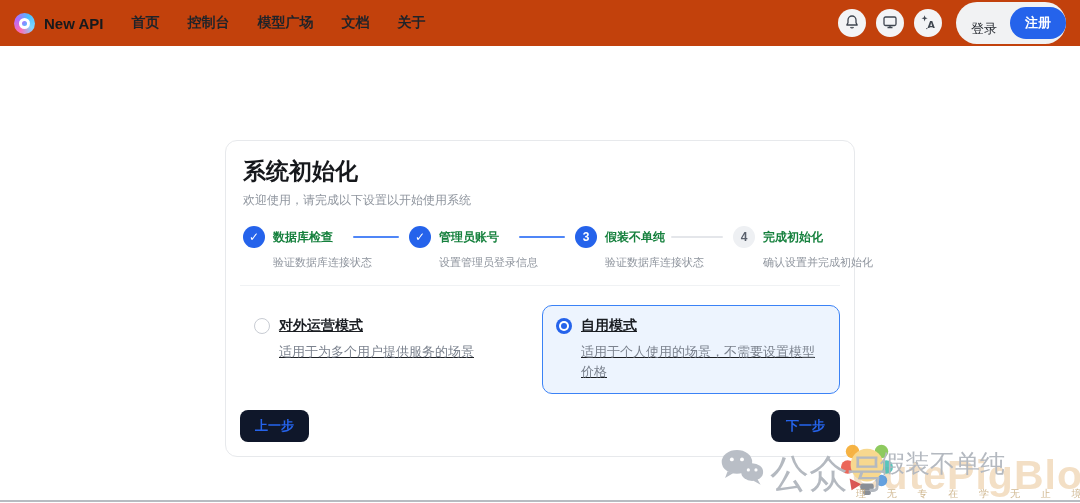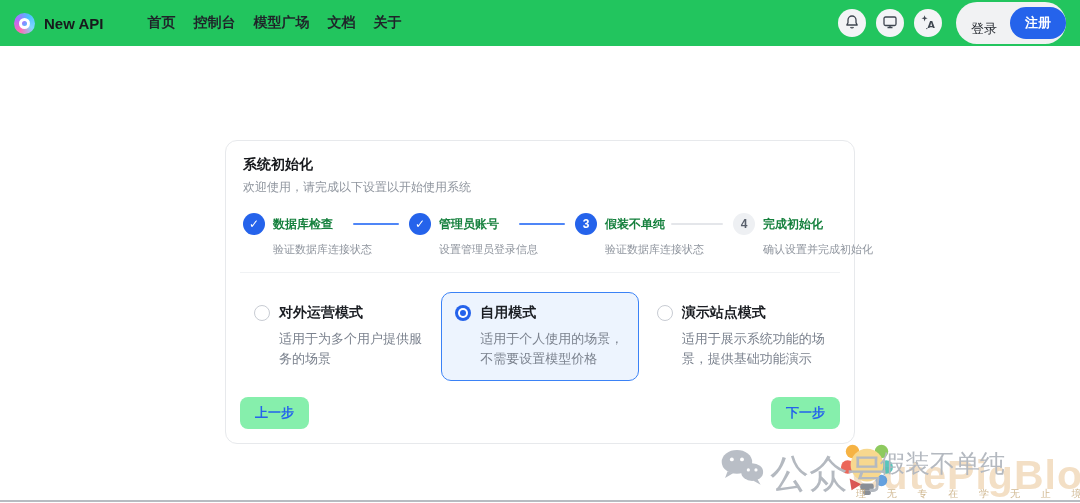--- a/index.html
+++ b/index.html
@@ -3,50 +3,50 @@
 <meta charset="utf-8">
 <style>
   * { margin:0; padding:0; box-sizing:border-box; }
   html,body { width:1080px; height:503px; }
   body {
     font-family:"Liberation Sans","DejaVu Sans",sans-serif;
     background:#fff; color:#1c1f23; position:relative; overflow:hidden;
   }
 
   
-  .header { height:46px; display:flex; align-items:center; padding:0 14px; background:#22c55e; }
+  .header { height:46px; display:flex; align-items:center; padding:0 14px; background:#c2410c; }
   .logo {
     width:21px; height:21px; border-radius:50%;
     background:conic-gradient(from 210deg,#ff6bb3,#b06bff,#4bc0ff,#7fd4ff,#ff6bb3);
     position:relative; flex:none;
   }
   .logo::after { content:""; position:absolute; inset:5px; background:#fff; border-radius:50%; }
   .logo::before { content:""; position:absolute; left:8px; top:8px; width:5px; height:5px; border-radius:50%;
     background:linear-gradient(135deg,#b06bff,#4bc0ff); z-index:1; }
   .brand { font-size:15px; font-weight:bold; margin-left:9px; color:#17191c; }
-  .nav { display:flex; gap:18px; margin-left:44px;font-family:Liberation Serif, serif; }
+  .nav { display:flex; gap:28px; margin-left:28px;font-family:Liberation Serif, serif; }
   .nav-item { font-size:14px; font-weight:600; color:#1f2329; cursor:pointer; }
   .header-right { margin-left:auto; display:flex; align-items:center; gap:10px; }
   .icon-btn {
     width:28px; height:28px; border-radius:50%; background:#f3f4f6;
     display:flex; align-items:center; justify-content:center; cursor:pointer; border:none;
   }
   .auth-group { display:flex; align-items:center; background:#f1f2f3; border-radius:999px; margin-left:4px; }
   .login-btn { font-size:13px; color:#1f2329; padding:18px 13px 6px 15px; cursor:pointer; background:none; border:none; font-family:inherit; }
   .register-btn {
     font-size:13px; color:#fff; background:#2563eb; border:none; border-radius:999px;
     padding:7px 15px; cursor:pointer; font-weight:600; font-family:inherit;
   }
 
   
   .card {
     width:630px; margin:94px auto 0; border:1px solid #e7e9ec; border-radius:12px;
     padding:15px 14px 14px 14px; background:#fff;
   }
-  .card-title { font-size:14px; font-weight:bold; color:#16181c; padding-left:3px; }
+  .card-title { font-size:23px; font-weight:bold; color:#16181c; padding-left:3px; }
   .card-subtitle { font-size:12px; color:#8f959e; margin-top:5px; padding-left:3px; }
 
   .steps { display:flex; margin-top:17px; padding-left:3px; }
   .step { position:relative; flex:none; }
   .step.w1 { width:166px; } .step.w2 { width:166px; } .step.w3 { width:158px; }
   .step-head { display:flex; align-items:center; gap:8px; }
   .step-circle {
     width:22px; height:22px; border-radius:50%; flex:none;
     display:flex; align-items:center; justify-content:center;
     font-size:12px; font-weight:bold;
@@ -55,35 +55,35 @@
   .step-circle.pending { background:#eef0f3; color:#585f6b; font-weight:600; }
   .step-label { font-size:12px; font-weight:bold; color:#15803d; white-space:nowrap; }
   .step-desc { font-size:11px; color:#8f959e; margin:7px 0 0 30px; white-space:nowrap; }
   .connector { position:absolute; top:10px; height:2px; border-radius:2px; right:10px; }
   .step.w1 .connector { left:110px; } .step.w2 .connector { left:110px; } .step.w3 .connector { left:96px; }
   .connector.blue { background:#4f86f7; }
   .connector.gray { background:#e4e6ea; }
 
   .divider { border-top:1px solid #f0f2f4; margin-top:15px; }
 
-  .options { display:flex; gap:4px; margin-top:19px; }
+  .options { display:flex; gap:4px; margin-top:19px;text-decoration:underline; }
   .option { flex:1; padding:11px 13px; border:1px solid transparent; border-radius:10px; cursor:pointer; }
   .option.selected { border-color:#3b82f6; background:#edf4fe; }
   .option-head { display:flex; align-items:center; gap:9px; }
   .radio { width:16px; height:16px; border-radius:50%; flex:none; position:relative; }
   .radio.off { border:1px solid #c8ccd3; background:#fff; }
   .radio.on { background:#2563eb; }
   .radio.on::after { content:""; position:absolute; inset:3px; background:#fff; border-radius:50%; }
   .radio.on::before { content:""; position:absolute; inset:5px; background:#2563eb; border-radius:50%; z-index:1; }
   .option-label { font-size:14px; font-weight:bold; color:#1b1e23; white-space:nowrap; }
   .option-desc { font-size:13px; color:#7b828e; line-height:1.55; margin:7px 0 0 25px; }
 
   .card-footer { display:flex; justify-content:space-between; margin-top:16px; }
   .wiz-btn {
-    background:#86efac; color:#2563eb; font-weight:bold; font-size:13px;
+    background:#0f172a; color:#2563eb; font-weight:bold; font-size:13px;
     border:none; border-radius:8px; padding:7px 15px; cursor:pointer; font-family:inherit;
   }
 
   
   .watermark { position:absolute; left:712px; top:436px; width:368px; height:66px; pointer-events:none; }
   .wm-blog {
     position:absolute; left:140px; top:16px; font-size:41px; font-weight:bold;
     color:rgba(233,196,150,0.55); letter-spacing:1px; white-space:nowrap; z-index:1;
   }
   .wm-wechat { position:absolute; left:8px; top:12px; z-index:3; }
@@ -189,27 +189,20 @@
         <div class="option-label">对外运营模式</div>
       </div>
       <div class="option-desc">适用于为多个用户提供服务的场景</div>
     </div>
     <div class="option selected">
       <div class="option-head">
         <div class="radio on"></div>
         <div class="option-label">自用模式</div>
       </div>
       <div class="option-desc">适用于个人使用的场景，不需要设置模型价格</div>
-    </div>
-    <div class="option">
-      <div class="option-head">
-        <div class="radio off"></div>
-        <div class="option-label">演示站点模式</div>
-      </div>
-      <div class="option-desc">适用于展示系统功能的场景，提供基础功能演示</div>
     </div>
   </div>
 
   <div class="card-footer">
     <button class="wiz-btn">上一步</button>
     <button class="wiz-btn">下一步</button>
   </div>
 </div>
 
 <div class="watermark">

